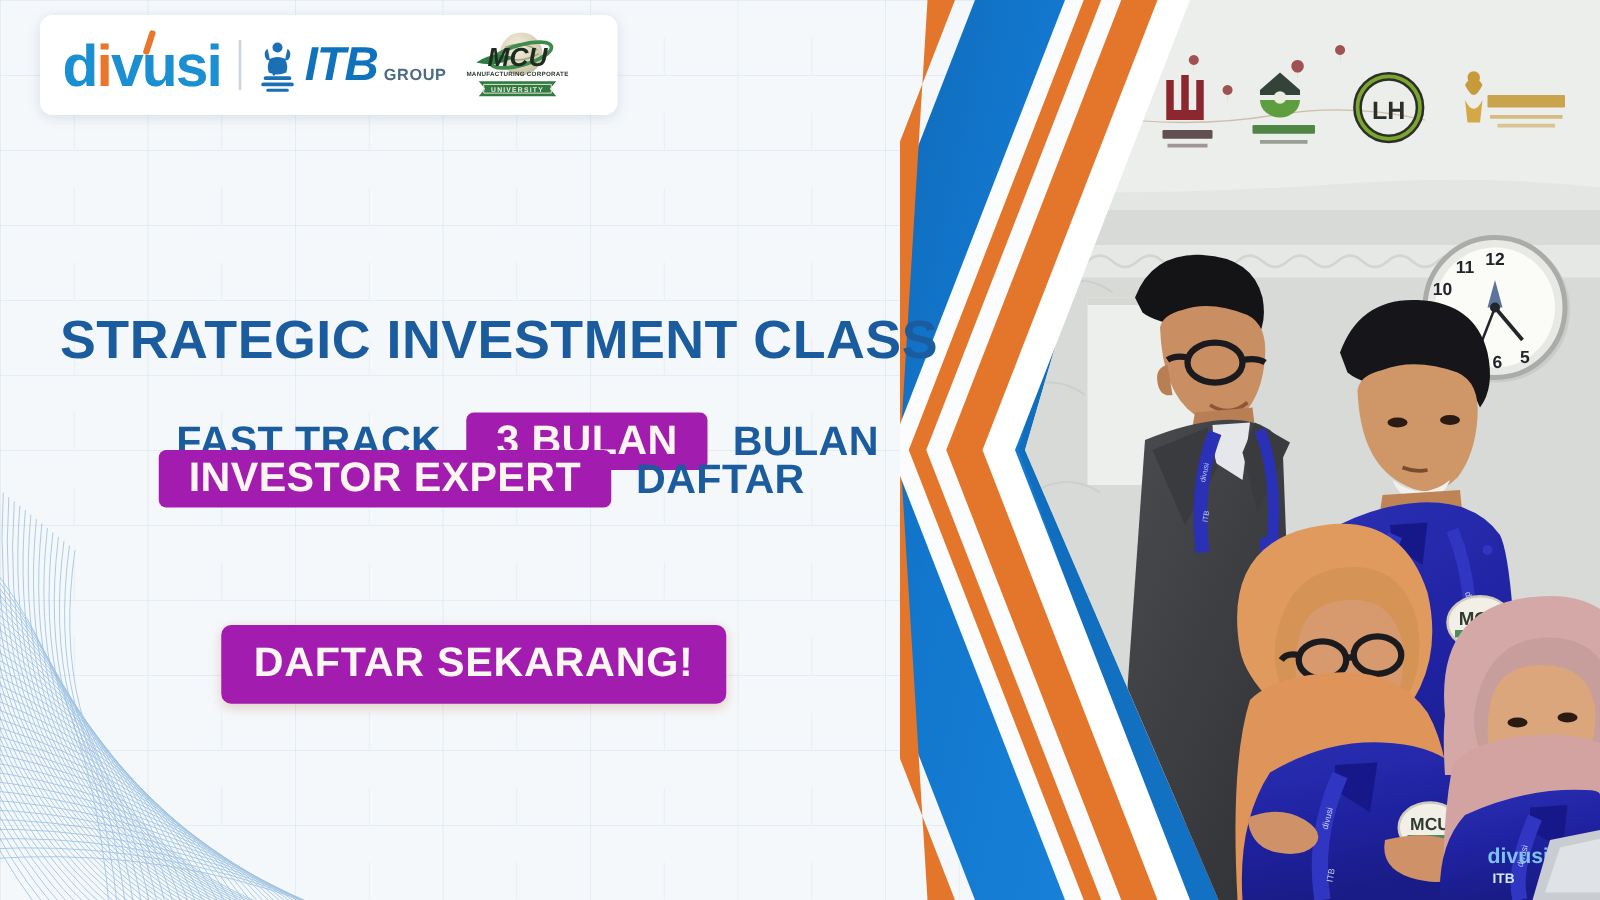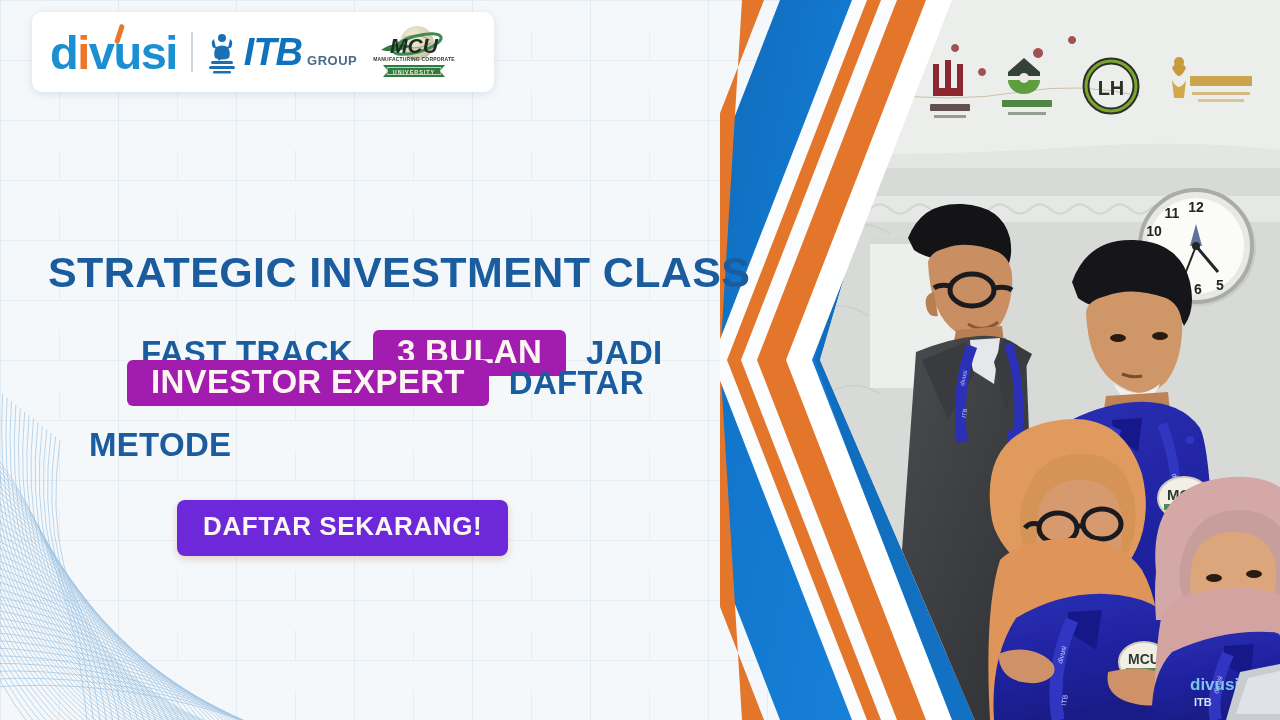--- a/index.html
+++ b/index.html
@@ -95,22 +95,22 @@
     background:#a21caf; color:#fdf6f0;
     padding:3px 24px 5px; border-radius:6px;
     margin:0 3px;
   }
   #sub1 { left:136px; top:330px; }
   #sub2 { left:124px; top:360px;align-items:center; }
   #sub3 { left:84px;  top:426px; }
 
   .cta {
     position:absolute; left:177px; top:500px;
-    background:#6d28d9; color:#fdf7f2;
-    font-size:26px; font-weight:700; letter-spacing:.6px;
+    background:#a21caf; color:#fdf7f2;
+    font-size:33px; font-weight:700; letter-spacing:.6px;
     padding:11px 26px 14px; border-radius:8px;
     border:none; cursor:pointer;
     box-shadow:0 3px 9px rgba(160,70,15,.22);
     white-space:nowrap; font-family:inherit;
   }
 </style>
 </head>
 <body>
 
 <div id="banner">
@@ -502,30 +502,29 @@
     </g>
   </svg>
 
   <div class="copy">
 
     <div class="headline">STRATEGIC INVESTMENT CLASS</div>
 
     <div class="subline" id="sub1">
       <span class="plain">FAST TRACK</span>
       <span class="hl">3 BULAN</span>
-      <span class="plain">JADI</span>
+      <span class="plain">BULAN</span>
     </div>
 
     <div class="subline" id="sub2">
       <span class="hl">INVESTOR EXPERT</span>
       <span class="plain">DAFTAR</span>
     </div>
 
     <div class="subline" id="sub3">
-      <span class="plain">METODE</span>
     </div>
 
     <button class="cta">DAFTAR SEKARANG!</button>
   </div>
 
   <div class="logo-card">
 
     <div class="divusi-wrap">
       <span class="divusi"><span>d</span><span class="accent">i</span><span>v</span><span style="position: relative;">u<span style="position: absolute; left: 4px; top: -2px; width: 5px; height: 20px; background: rgb(233, 118, 43); transform: rotate(18deg); border-radius: 2px;"></span></span><span>si</span></span>
     </div>

